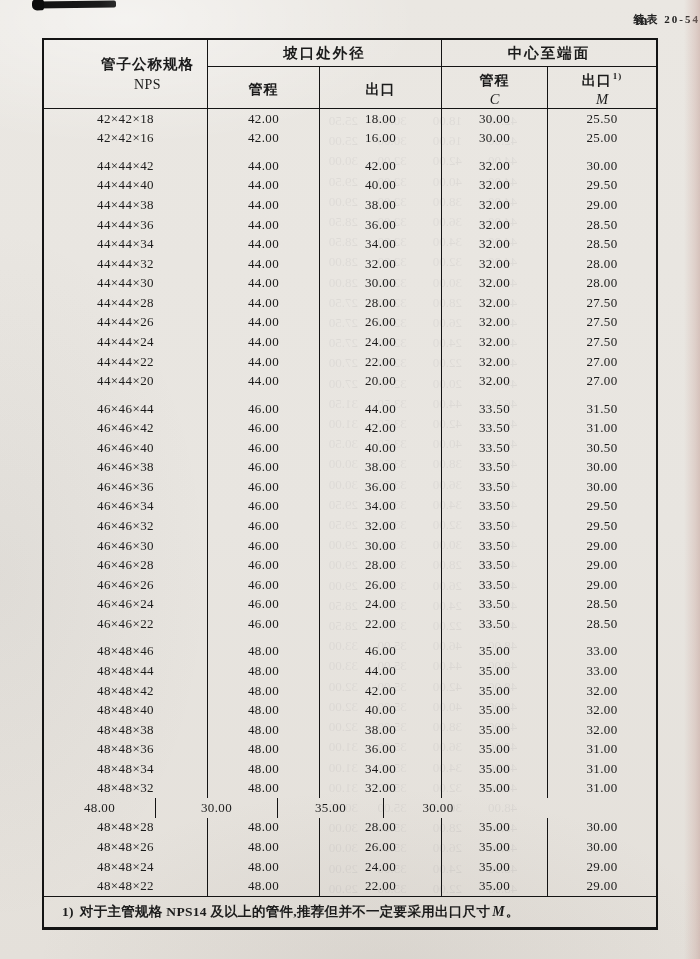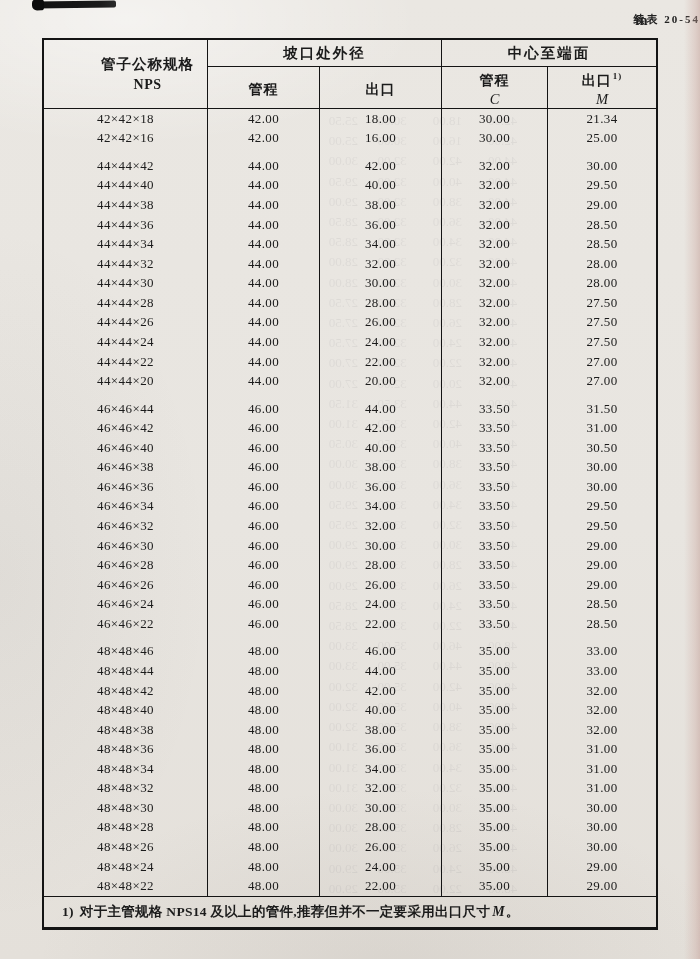--- a/index.html
+++ b/index.html
@@ -49,21 +49,21 @@
   
   .thead{
     display:grid;
     grid-template-columns:164px 112px 122px 106px 108px;
     grid-template-rows:27px 41px;
     border-bottom:1.6px solid #141414;
   }
   .th{box-sizing:border-box;display:flex;flex-direction:column;align-items:center;justify-content:center;}
   .th-nps{grid-column:1;grid-row:1/3;border-right:1.6px solid #141414;gap:3px;padding-left:44px;}
   .th-nps .cjk{font-size:14.5px;font-weight:700;letter-spacing:1px;}
-  .th-nps .en{font-size:14px;font-weight:700;letter-spacing:.5px;}
+  .th-nps .en{font-size:14px;font-weight:400;letter-spacing:.5px;}
   .th-group{font-size:14.5px;font-weight:700;letter-spacing:2px;}
   .th-g1{grid-column:2/4;grid-row:1;border-right:1.6px solid #141414;border-bottom:1.6px solid #141414;box-sizing:border-box;font-family:Liberation Serif, serif;}
   .th-g2{grid-column:4/6;grid-row:1;border-bottom:1.6px solid #141414;}
   .th-sub{grid-row:2;justify-content:center;padding-top:4px;font-size:14px;font-weight:700;letter-spacing:1px;}
   .th-s1{grid-column:2;border-right:1.6px solid #141414;}
   .th-s2{grid-column:3;border-right:1.6px solid #141414;}
   .th-s3{grid-column:4;border-right:1.6px solid #141414;}
   .th-s4{grid-column:5;}
   .th-sub sup{font-size:9px;font-weight:700;vertical-align:super;margin-left:1px;}
   .sym{font-style:italic;font-weight:400;font-size:14.5px;margin-top:1px;letter-spacing:0;}
@@ -172,21 +172,21 @@
 48.00        30.00        35.00      30.00
 48.00        28.00        35.00      30.00
 48.00        26.00        35.00      30.00
 48.00        24.00        35.00      29.00
 48.00        22.00        35.00      29.00</div>
     <div class="trow">
           <div class="cell c0">42×42×18</div>
           <div class="cell c1">42.00</div>
           <div class="cell c2">18.00</div>
           <div class="cell c3">30.00</div>
-          <div class="cell c4">21.34</div>
+          <div class="cell c4">25.50</div>
         </div>
         <div class="trow">
           <div class="cell c0">42×42×16</div>
           <div class="cell c1">42.00</div>
           <div class="cell c2">16.00</div>
           <div class="cell c3">30.00</div>
           <div class="cell c4">25.00</div>
         </div>
         <div class="trow spacer">
           <div class="cell c0"></div>
@@ -427,21 +427,20 @@
           <div class="cell c4">31.00</div>
         </div>
         <div class="trow">
           <div class="cell c0">48×48×32</div>
           <div class="cell c1">48.00</div>
           <div class="cell c2">32.00</div>
           <div class="cell c3">35.00</div>
           <div class="cell c4">31.00</div>
         </div>
         <div class="trow">
-          <div class="cell c0">48×48×30</div>
           <div class="cell c1">48.00</div>
           <div class="cell c2">30.00</div>
           <div class="cell c3">35.00</div>
           <div class="cell c4">30.00</div>
         </div>
         <div class="trow">
           <div class="cell c0">48×48×28</div>
           <div class="cell c1">48.00</div>
           <div class="cell c2">28.00</div>
           <div class="cell c3">35.00</div>

